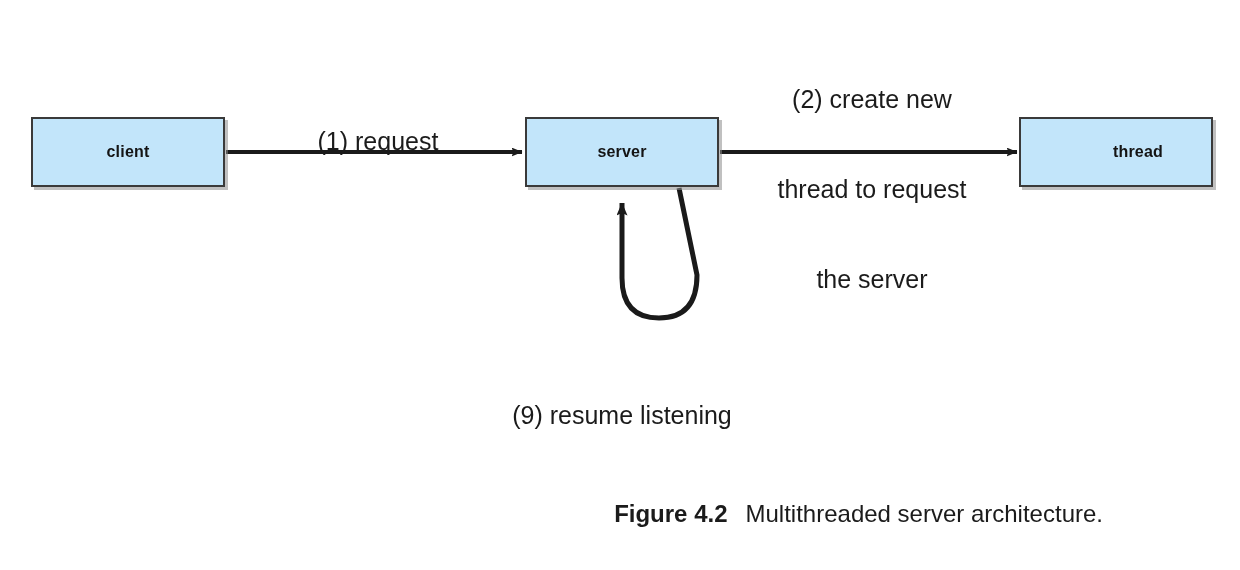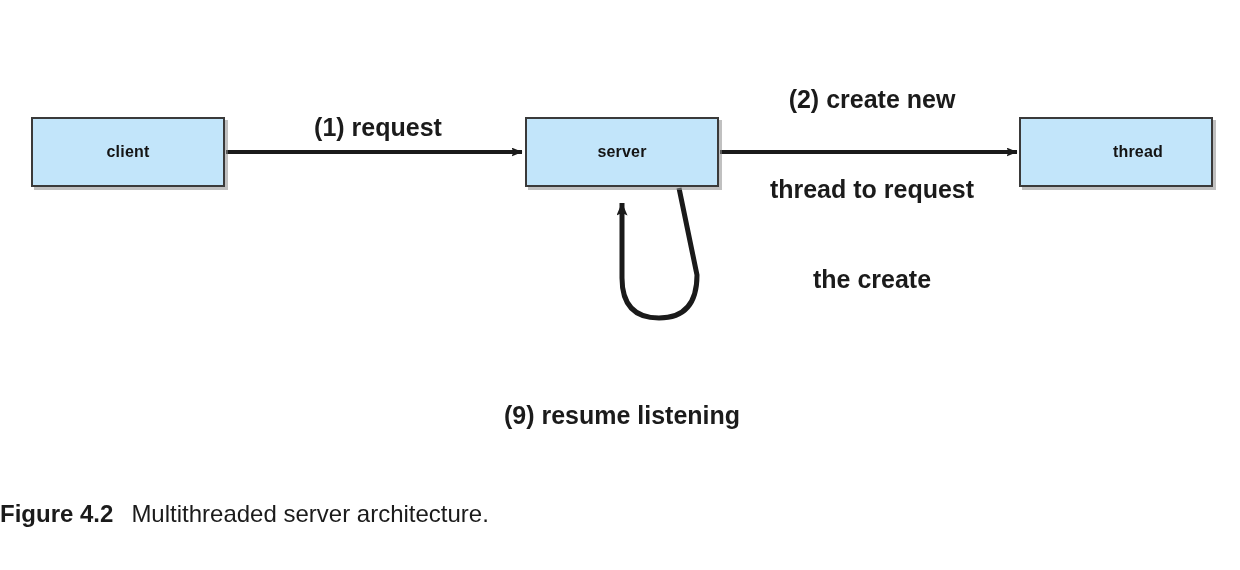--- a/index.html
+++ b/index.html
@@ -41,41 +41,40 @@
   #node-thread { left: 1019px; top: 117px; width: 194px; height: 70px; padding-left: 44px; }
 
   .step-label {
     position: absolute;
     font-family: "Liberation Sans", sans-serif;
     font-size: 25px;
     line-height: 30px;
     color: #1b1b1b;
     text-align: center;
     white-space: pre;
-    font-weight: bold;
   }
-  #label-step1 { left: 228px; top: 52px;  width: 300px; }
+  #label-step1 { left: 228px; top: 66px;  width: 300px; }
   #label-step2 { left: 722px; top: 24px;  width: 300px; }
   #label-step3 { left: 472px; top: 340px; width: 300px; }
 
   #arrows-layer {
     position: absolute;
     left: 0;
     top: 0;
     width: 1240px;
     height: 570px;
     pointer-events: none;
   }
 
   #caption {
     position: absolute;
     left: 0;
     top: 500px;
     width: 1103px;
-    text-align: left;
+    text-align: right;
     font-family: "Liberation Sans", sans-serif;
     font-size: 24px;
     color: #1b1b1b;
   }
   #caption .caption-strong {
     font-weight: bold;
   }
   #caption .caption-gap {
     display: inline-block;
     width: 18px;
@@ -115,21 +114,21 @@
     <span class="node-label">thread</span>
   </div>
 
   <div id="label-step1" class="step-label">
     <div>(1) request</div>
   </div>
 
   <div id="label-step2" class="step-label">
     <div>(2) create new</div>
     <div>thread to request</div>
-    <div>the create</div>
+    <div>the server</div>
   </div>
 
   <div id="label-step3" class="step-label">
     <div>(9) resume listening</div>
     
   </div>
 
   <div id="caption">
     <span class="caption-strong">Figure 4.2</span><span class="caption-gap"></span><span>Multithreaded server architecture.</span>
   </div>

